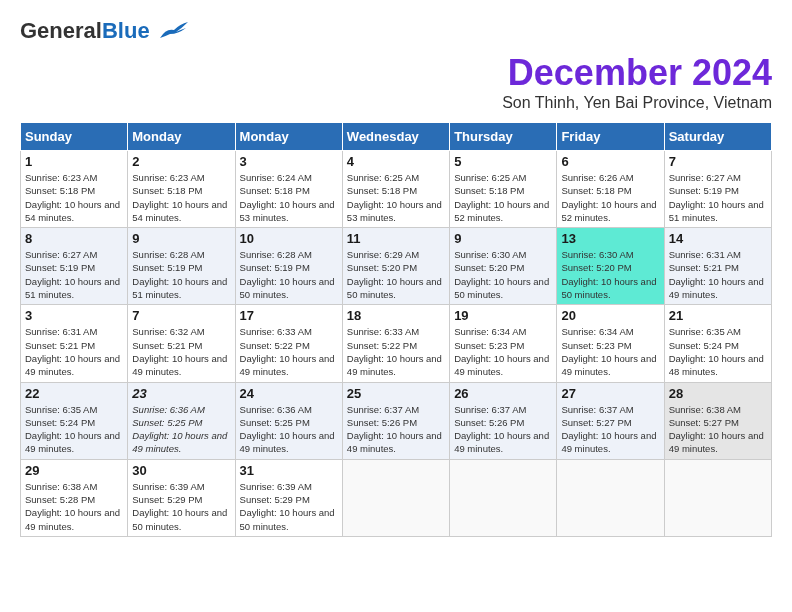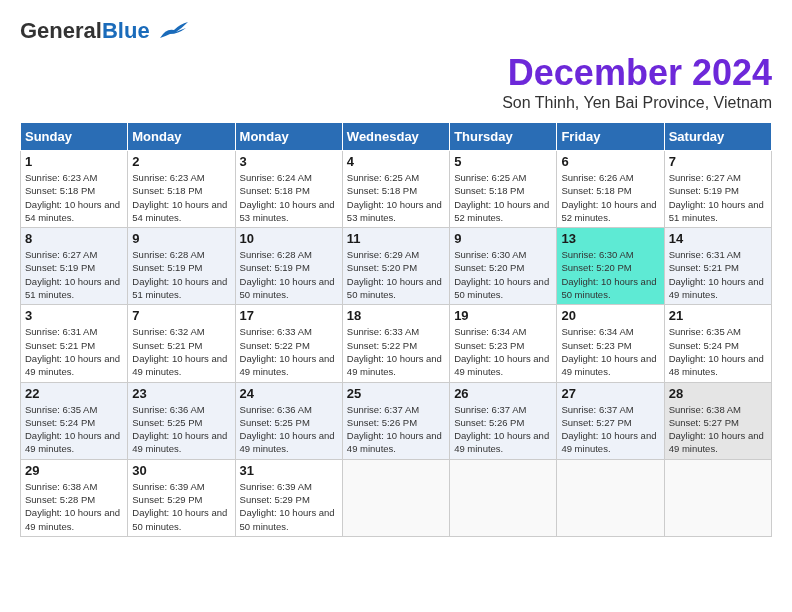--- a/index.html
+++ b/index.html
@@ -204,21 +204,21 @@
         <td>
           <span class="day-number">21</span>
           <div class="day-info">Sunrise: 6:35 AM<br>Sunset: 5:24 PM<br>Daylight: 10 hours and 48 minutes.</div>
         </td>
       </tr>
       <tr>
         <td style="background: rgb(238, 242, 249);">
           <span class="day-number">22</span>
           <div class="day-info">Sunrise: 6:35 AM<br>Sunset: 5:24 PM<br>Daylight: 10 hours and 49 minutes.</div>
         </td>
-        <td style="background: rgb(238, 242, 249);">
+        <td style="background: rgb(238, 242, 249); font-style: italic;">
           <span class="day-number">23</span>
           <div class="day-info">Sunrise: 6:36 AM<br>Sunset: 5:25 PM<br>Daylight: 10 hours and 49 minutes.</div>
         </td>
         <td style="background: rgb(238, 242, 249);">
           <span class="day-number">24</span>
           <div class="day-info">Sunrise: 6:36 AM<br>Sunset: 5:25 PM<br>Daylight: 10 hours and 49 minutes.</div>
         </td>
         <td style="background: rgb(238, 242, 249);">
           <span class="day-number">25</span>
           <div class="day-info">Sunrise: 6:37 AM<br>Sunset: 5:26 PM<br>Daylight: 10 hours and 49 minutes.</div>

